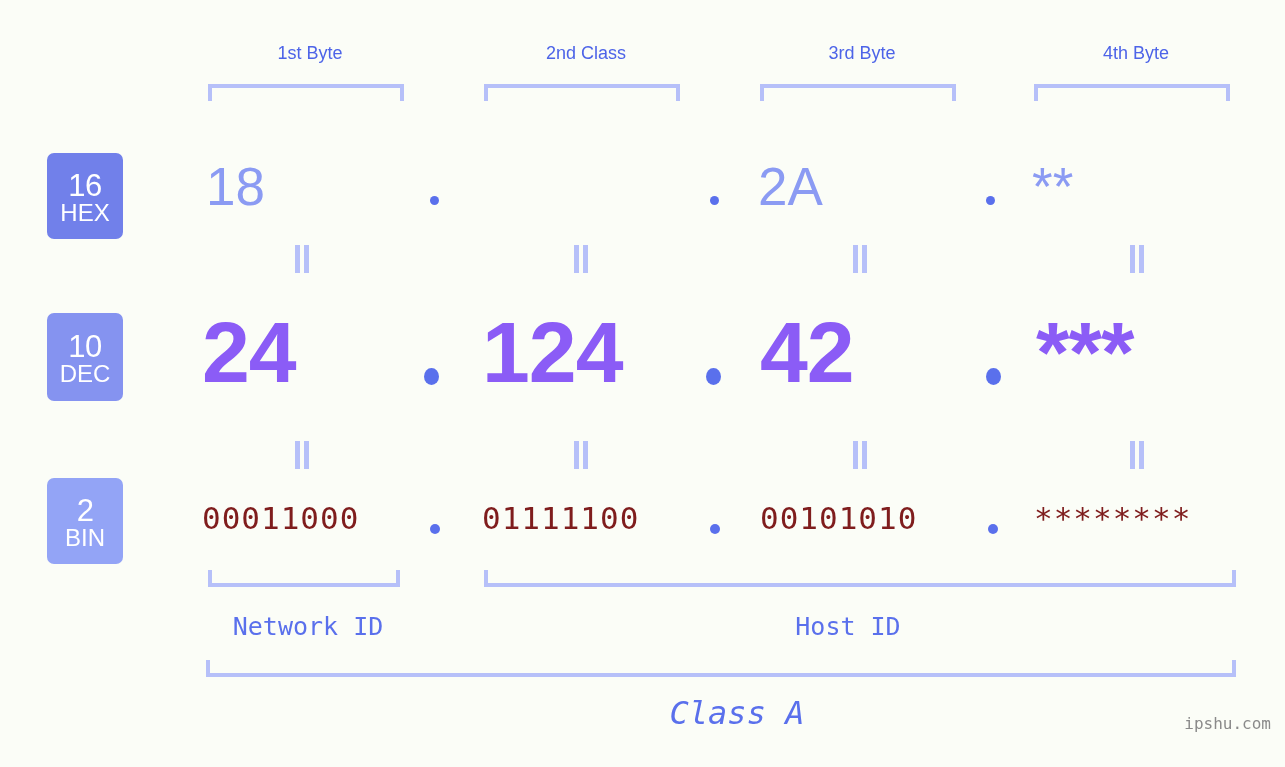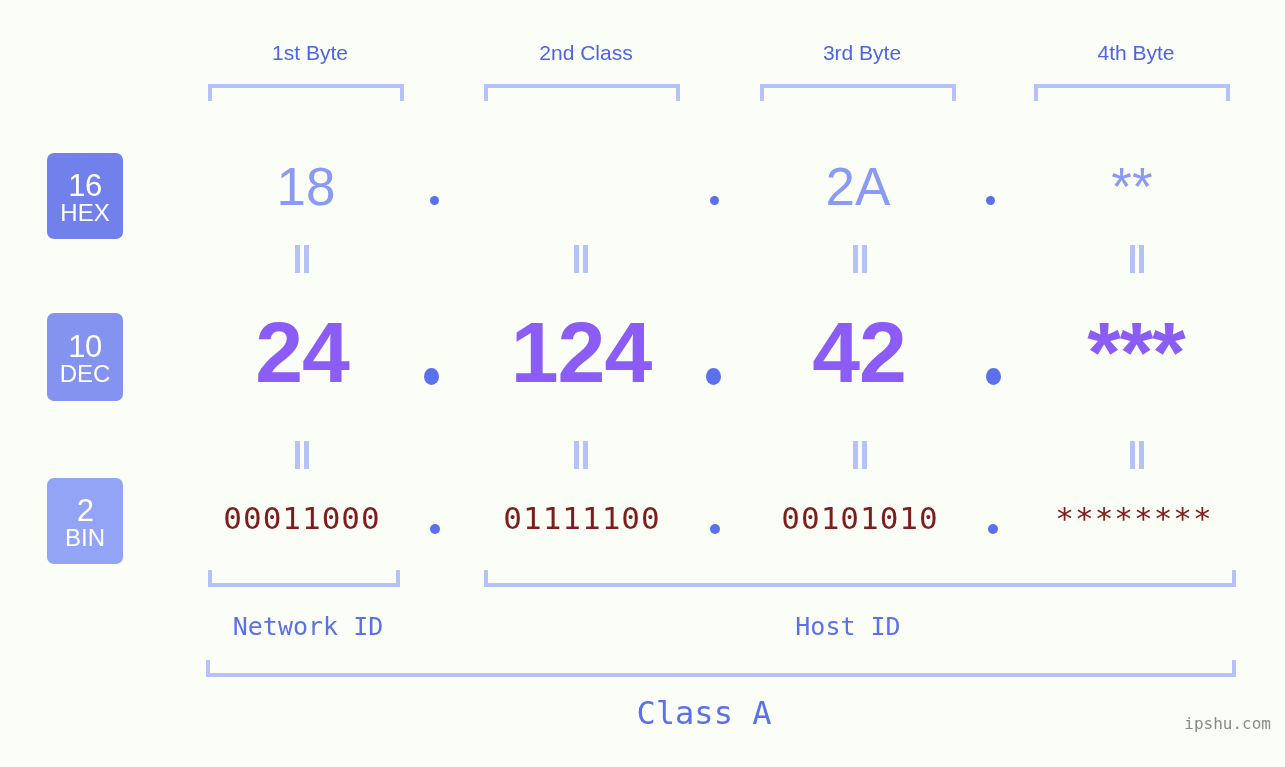--- a/index.html
+++ b/index.html
@@ -21,21 +21,21 @@
     height: 767px;
   }
 
   
   .byte-label {
     position: absolute;
     top: 33px;
     height: 40px;
     line-height: 40px;
     text-align: center;
-    font-size: 21px;
+    font-size: 18px;
     color: #4d64e8;
     font-family: "Liberation Sans", sans-serif;
     letter-spacing: 0px;
     white-space: nowrap;
   }
 
   
   .bracket {
     position: absolute;
     box-sizing: border-box;
@@ -77,21 +77,21 @@
     letter-spacing: 0px;
     text-align: center;
   }
   #badge-hex { top: 153px; height: 86px; background: #7180ea; }
   #badge-dec { top: 313px; height: 88px; background: #8593f0; }
   #badge-bin { top: 478px; height: 86px; background: #93a4f6; }
 
   
   .val {
     position: absolute;
-    text-align: center;
+    text-align: left;
     white-space: nowrap;
     font-family: "Liberation Sans", sans-serif;
   }
 
   .hex-val {
     top: 152px;
     height: 70px;
     line-height: 70px;
     font-size: 53px;
     color: #8b9bf3;
@@ -268,17 +268,17 @@
 
   <div class="val bin-val" style="left:1034px; width:200px;">********</div>
 
   <div class="bracket up" style="left:208px; top:570px; width:192px;"></div>
   <div class="bracket up" style="left:484px; top:570px; width:752px;"></div>
 
   <div class="sect-label" style="left:208px; top:612px; width:200px;">Network ID</div>
   <div class="sect-label" style="left:748px; top:612px; width:200px;">Host ID</div>
 
   <div class="bracket up" style="left:206px; top:660px; width:1030px;"></div>
-  <div class="class-label" style="left:604px; top:694px; width:200px;">Class A</div>
+  <div class="class-label" style="left:637px; top:694px; width:200px;font-style:italic;">Class A</div>
 
   <div id="watermark">ipshu.com</div>
 
 </div>
 
 </body></html>

